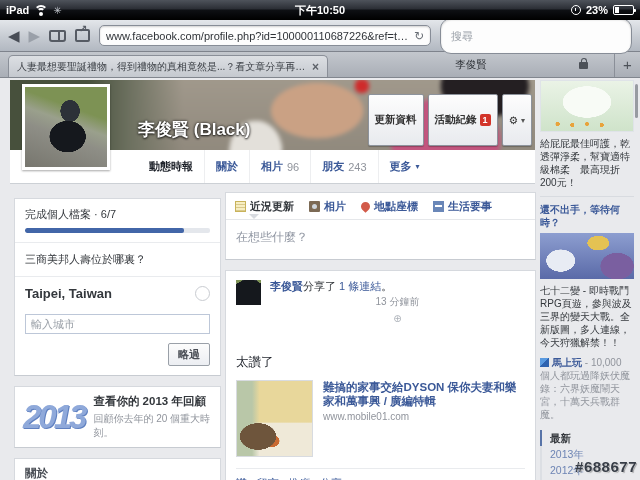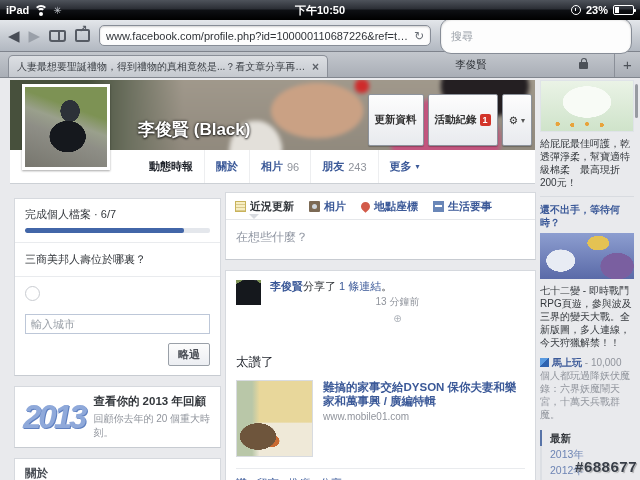--- a/index.html
+++ b/index.html
@@ -292,20 +292,21 @@
   </div>
 
   <div class="leftcol">
     <div class="card">
       <div class="c1-title">完成個人檔案 · 6/7</div>
       <div class="progress-track">
           <div class="progress-fill"></div>
         </div>
       <div class="c1-question">三商美邦人壽位於哪裏？</div>
       <div class="c1-answer">
+        <span>Taipei, Taiwan</span>
         <span class="radio"></span>
       </div>
       <div class="c1-inputrow">
         <input type="text" placeholder="輸入城市" style="">
       </div>
       <div class="c1-skip">
         <span class="skipbtn">略過</span>
       </div>
     </div>
 

